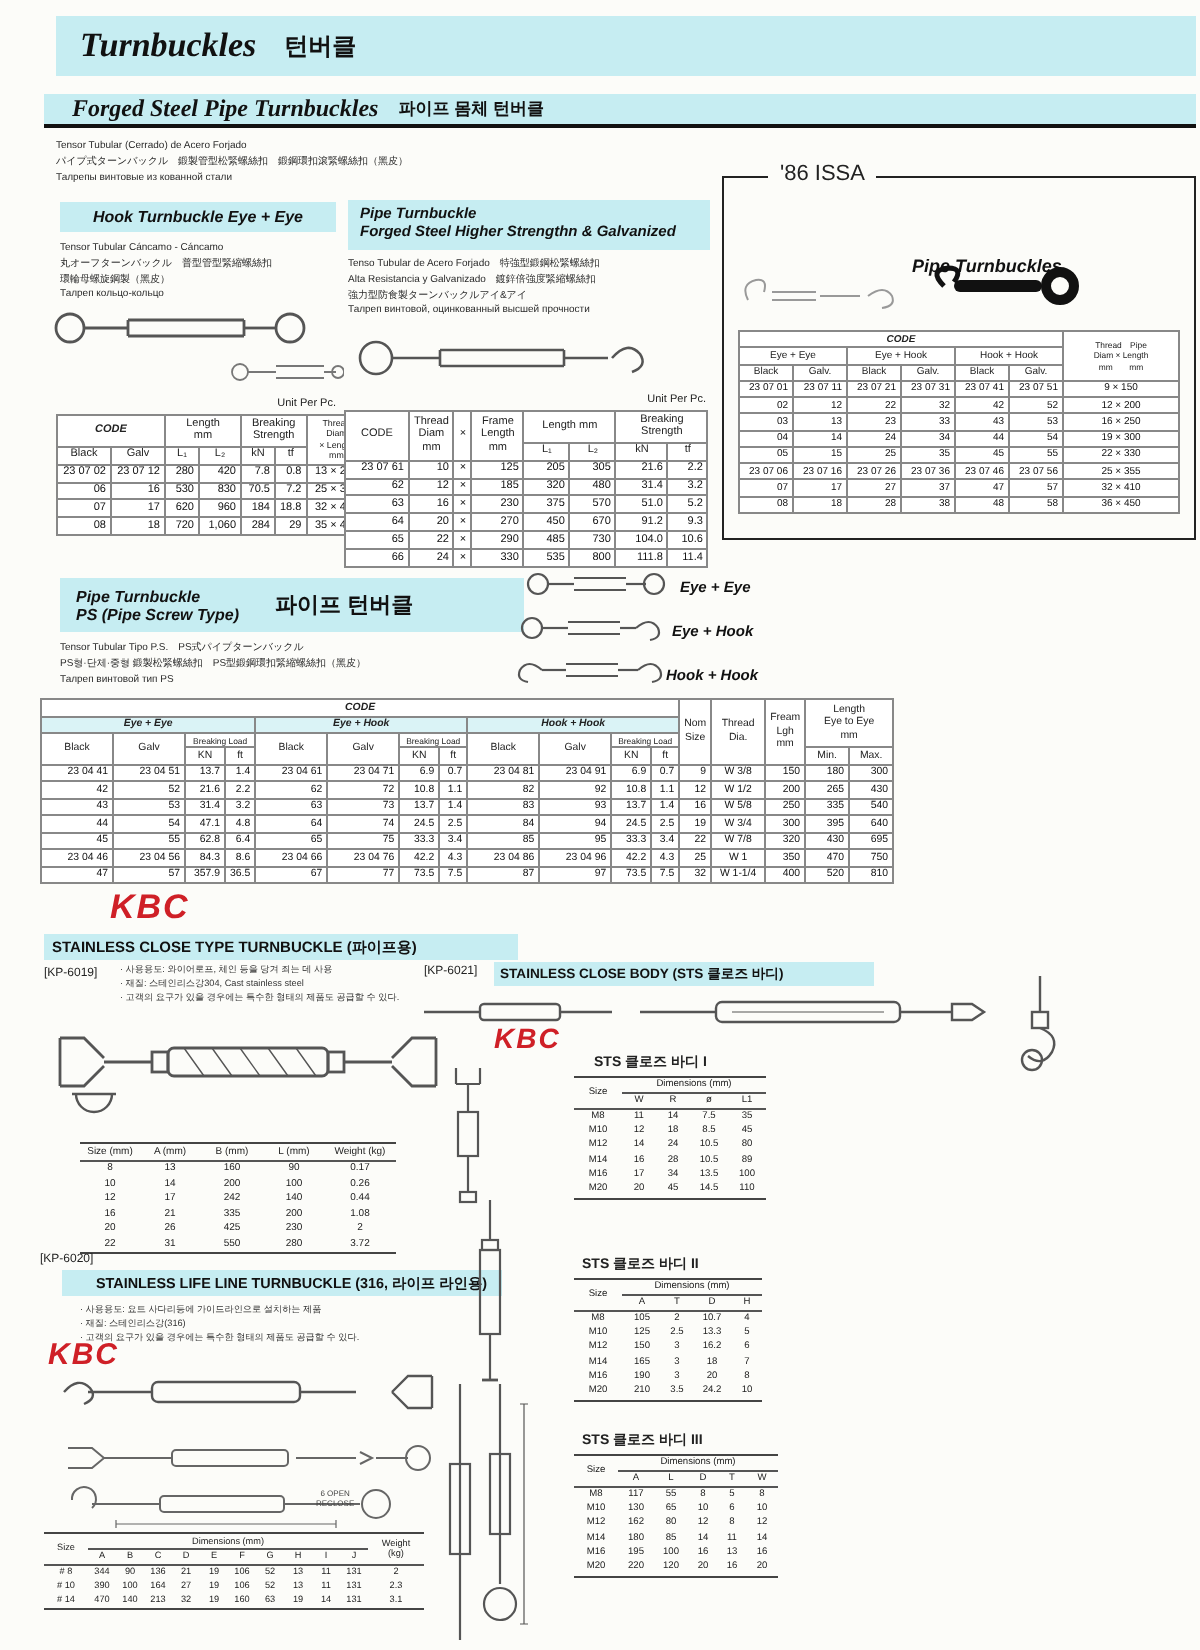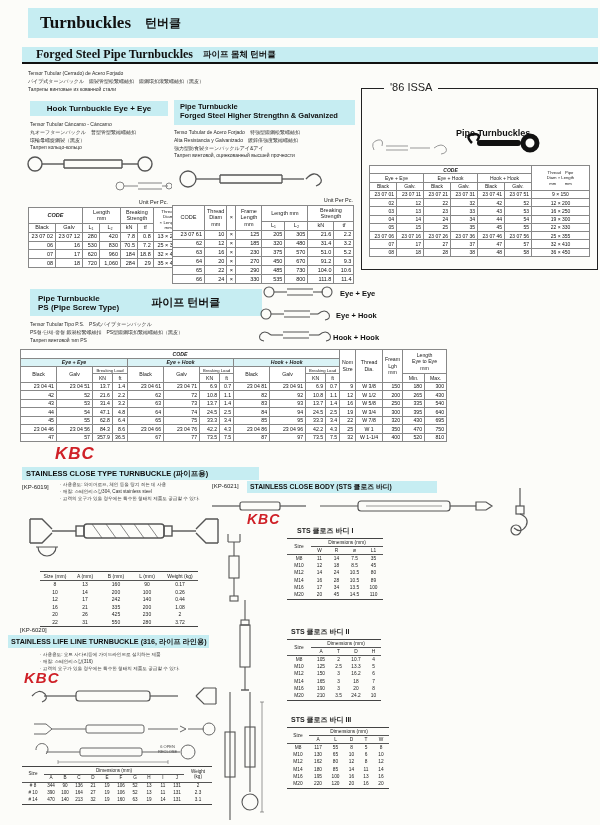--- a/index.html
+++ b/index.html
@@ -1,20 +1,20 @@
 <!DOCTYPE html>
 <html><head>
 <meta charset="utf-8">
 <style>
   *{margin:0;padding:0;box-sizing:border-box}
   html,body{width:600px;height:825px}
   body{position:relative;background:#fcfcf9;font-family:"Liberation Sans",sans-serif;color:#111;overflow:hidden}
   .abs{position:absolute}
   .cy{background:#c6edf2}
-  .it{}
+  .it{font-style:italic}
   .b{font-weight:bold}
   .serif{font-family:"Liberation Serif",serif}
   .red{color:#cf2027}
   .desc{font-size:5px;line-height:1.55;color:#2a2a2a}
   .bullets{font-size:4.6px;line-height:1.55;color:#333}
   .unit{font-size:5.5px;color:#222;text-align:right}
   
   .tbl{border-collapse:collapse;color:#111;border:1px solid #333;background:#fff}
   .tbl th,.tbl td{border:0.6px solid #888;padding:0.5px 2px;font-weight:400;line-height:1.25;text-align:center;white-space:pre-line}
   .tbl th{color:#222}
@@ -395,21 +395,21 @@
         <td>36 × 450</td>
       </tr>
     </tbody>
 </table>
 
 <div class="abs cy" style="left:30px;top:289px;width:232px;height:27px;display:flex;align-items:center;padding-left:8px">
   <div>
     <div class="b it" style="font-size:8px">Pipe Turnbuckle</div>
     <div class="b it" style="font-size:8px">PS (Pipe Screw Type)</div>
   </div>
-  <span class="b" style="font-size:11px;margin-left:32px">파이프 턴버클</span>
+  <span class="b" style="font-size:11px;margin-left:18px">파이프 턴버클</span>
 </div>
 <div class="abs desc" style="left:30px;top:321px;width:240px">
     <div>Tensor Tubular Tipo P.S.　PS式パイプターンバックル</div>
     <div>PS형·단체·중형 鍛製松緊螺絲扣　PS型鍛鋼環扣緊縮螺絲扣（黑皮）</div>
     <div>Талреп винтовой тип PS</div>
   </div>
 
 <div class="abs" style="left:263px;top:284px">
   <svg width="70" height="16" viewBox="0 0 70 16">
     <g stroke="#555" fill="none" stroke-width="1.1">
@@ -728,21 +728,21 @@
         <td>22</td>
         <td>31</td>
         <td>550</td>
         <td>280</td>
         <td>3.72</td>
       </tr>
     </tbody>
 </table>
 
 <div class="abs kp" style="left:20px;top:627px">[KP-6020]</div>
-<div class="abs cy bar" style="left:8px;top:635px;width:201px;height:13px;font-size:7.2px;padding-left:3px">STAINLESS LIFE LINE TURNBUCKLE (316, 라이프 라인용)</div>
+<div class="abs cy bar" style="left:31px;top:635px;width:220px;height:13px;font-size:7.2px;padding-left:17px">STAINLESS LIFE LINE TURNBUCKLE (316, 라이프 라인용)</div>
 <div class="abs bullets" style="left:40px;top:651px;width:200px">
     <div>· 사용용도: 요트 사다리등에 가이드라인으로 설치하는 제품</div>
     <div>· 재질: 스테인리스강(316)</div>
     <div>· 고객의 요구가 있을 경우에는 특수한 형태의 제품도 공급할 수 있다.</div>
   </div>
 <div class="abs kbc red" style="left:24px;top:669px;font-size:15px">KBC</div>
 <div class="abs" style="left:28px;top:686px">
   <svg width="195" height="78" viewBox="0 0 195 78">
     <g stroke="#555" fill="none" stroke-width="1.2">
       <path d="M4 10 q7 -8 13 -2 q4 5 -3 8"></path>

